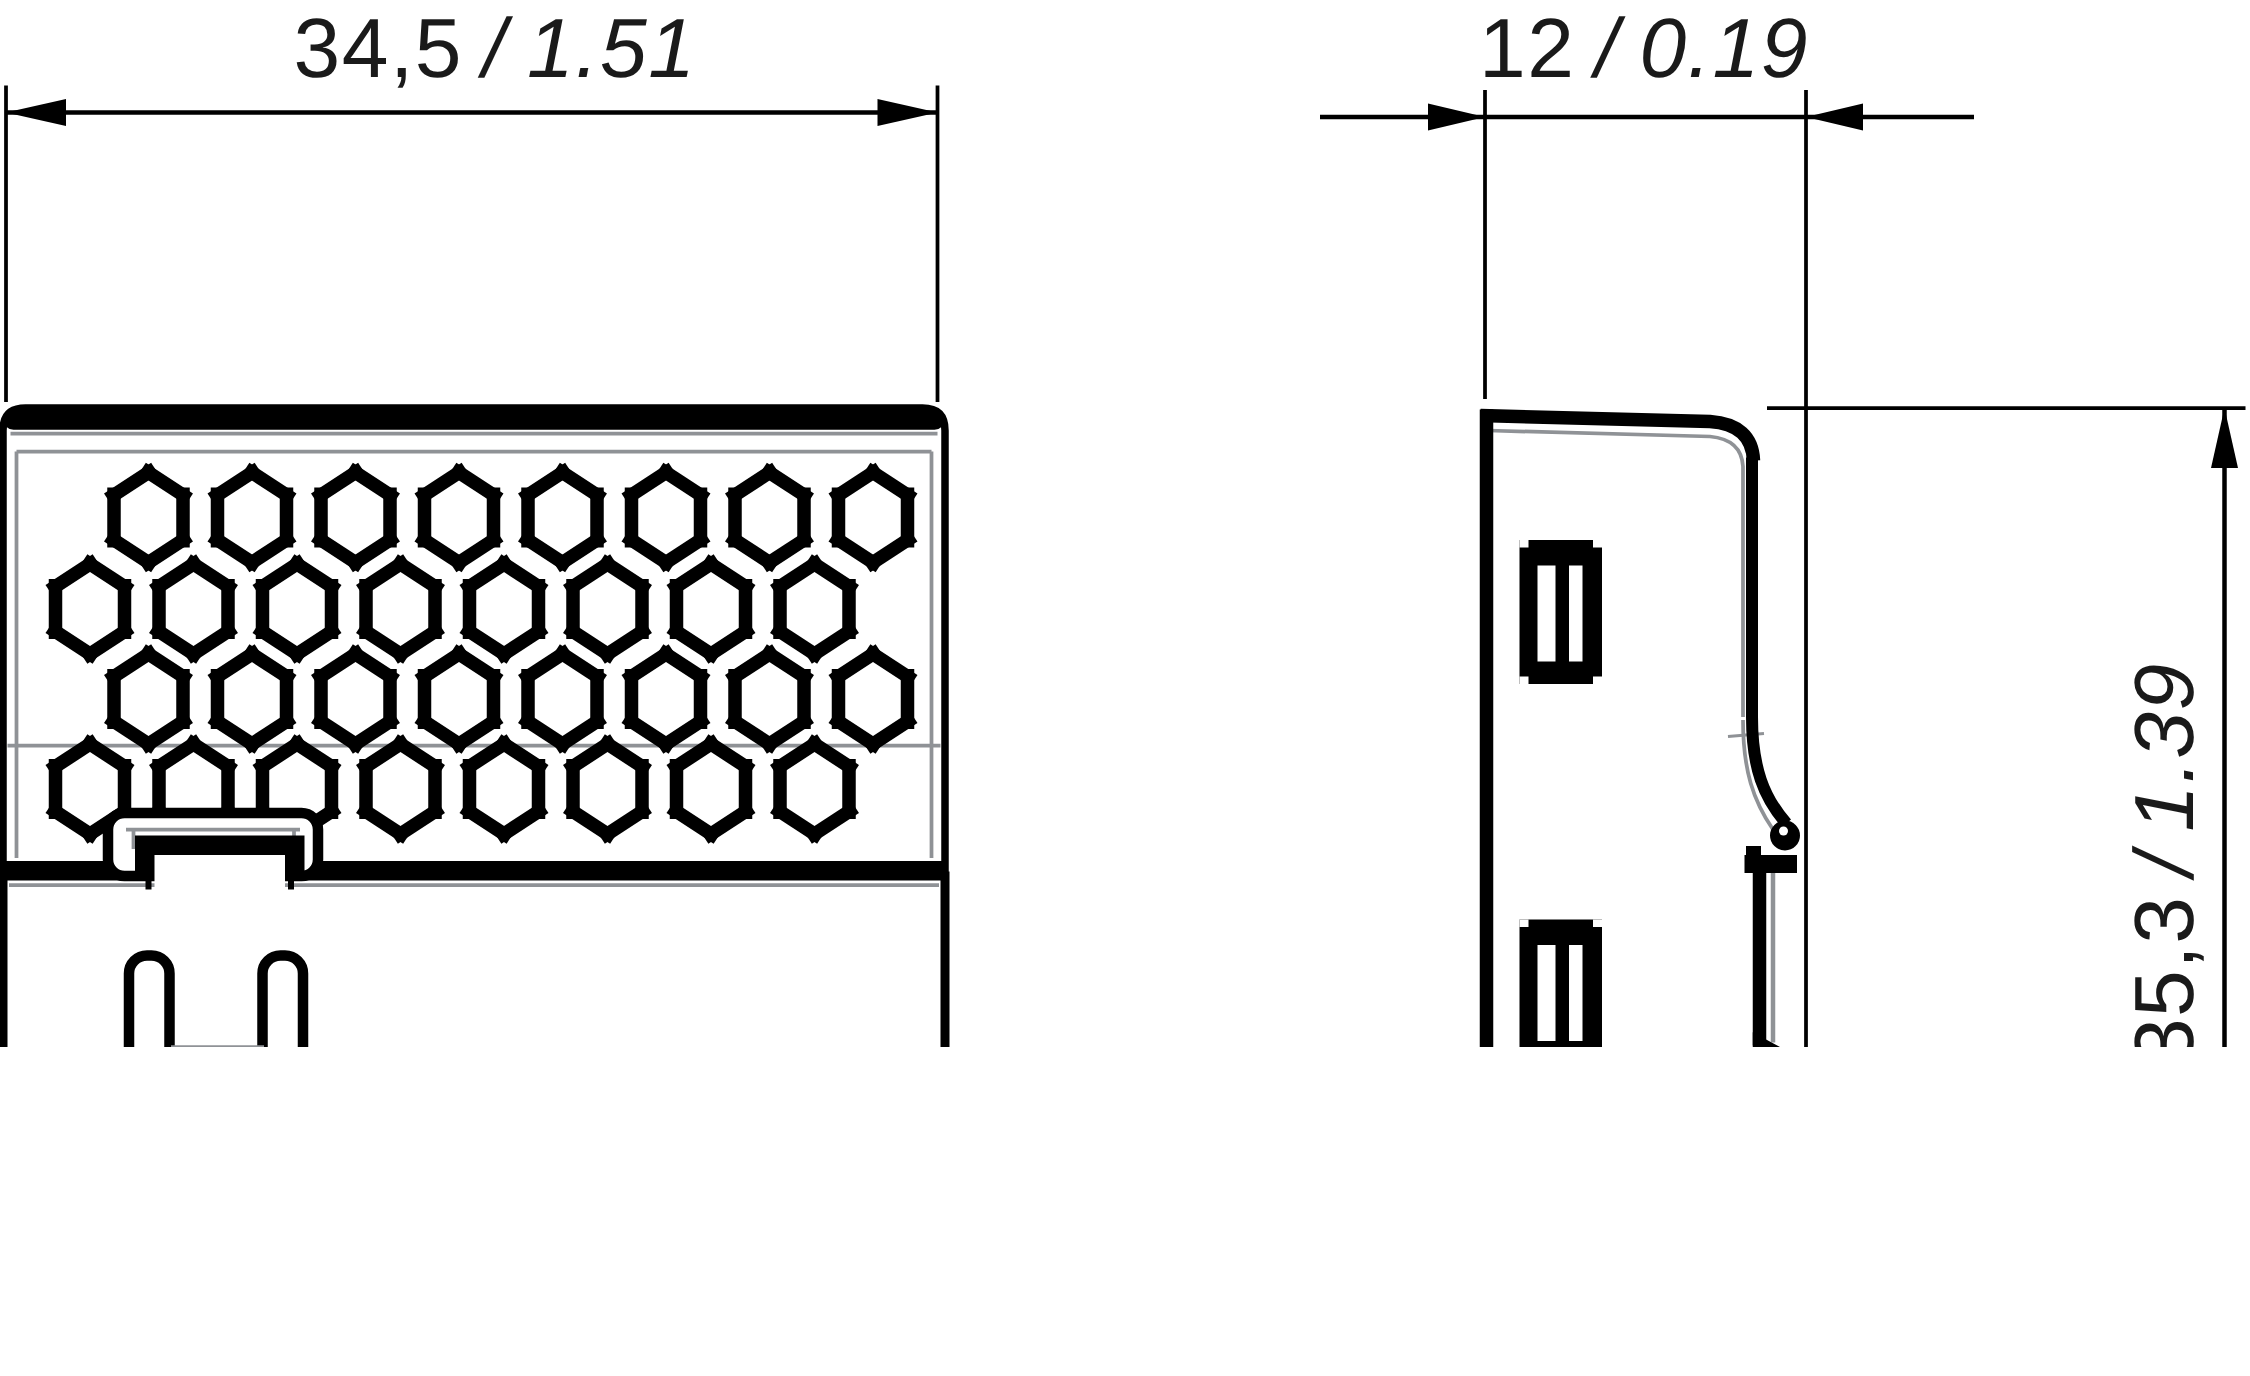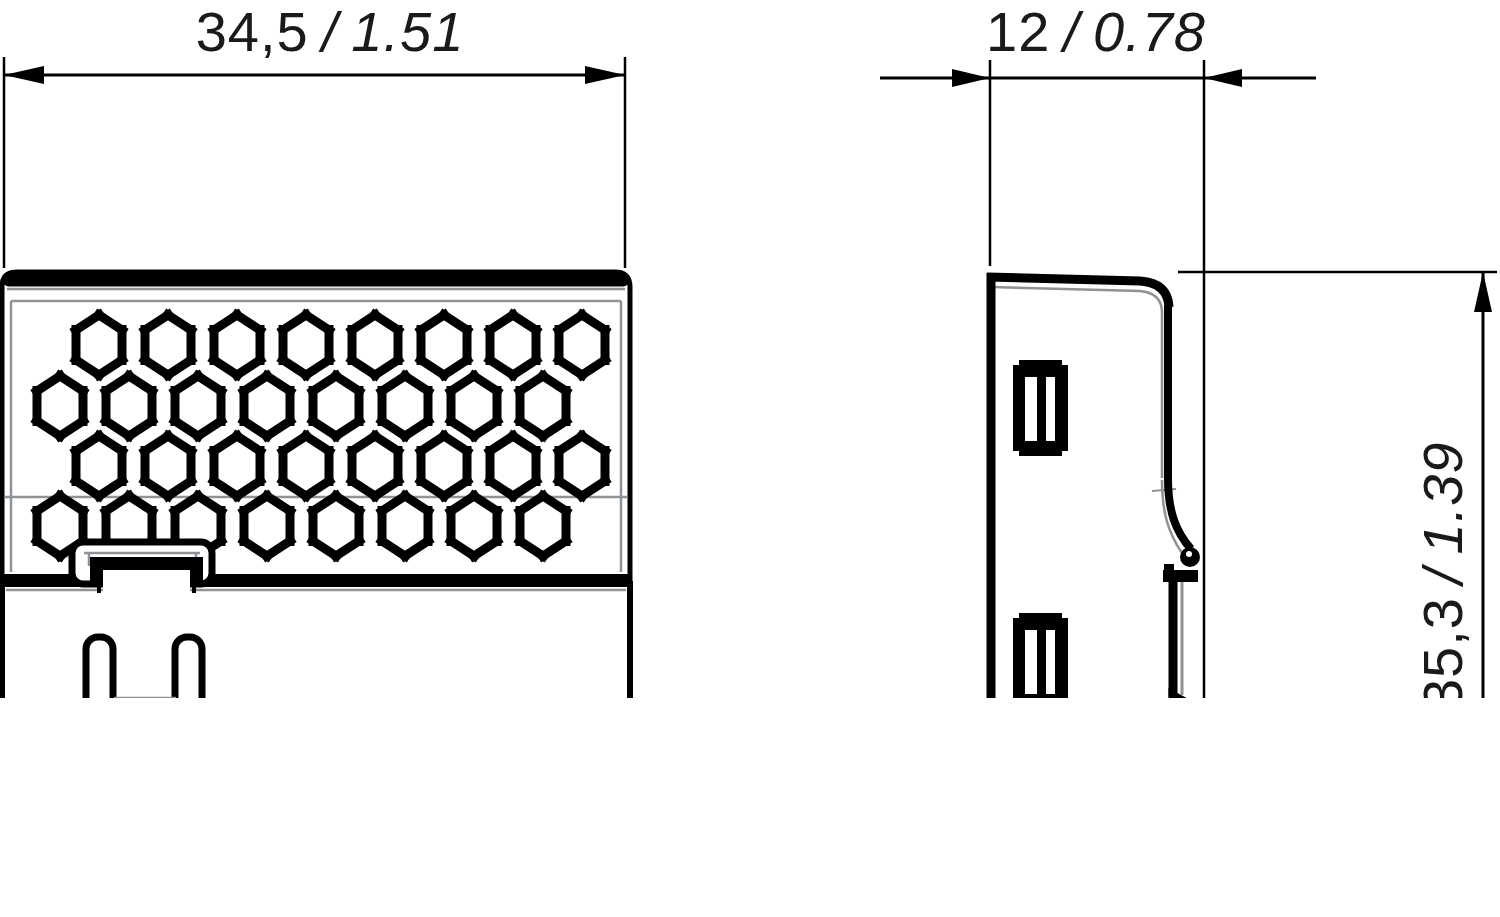--- a/index.html
+++ b/index.html
@@ -234,21 +234,21 @@
 
   <div class="dim-label" style="left:80px;top:1px;width:500px;">
     <span class="metric">34,5</span>
       <span class="sep">/</span>
       <span class="inch">1.51</span>
   </div>
 
   <div class="dim-label" style="left:896px;top:1px;width:400px;">
     <span class="metric">12</span>
       <span class="sep">/</span>
-      <span class="inch">0.78</span>
+      <span class="inch">0.19</span>
   </div>
 
   <div class="dim-label vert" style="left:1243px;top:545px;width:400px;">
     <span class="metric">35,3</span>
       <span class="sep">/</span>
       <span class="inch">1.39</span>
   </div>
 
 </div>
 

